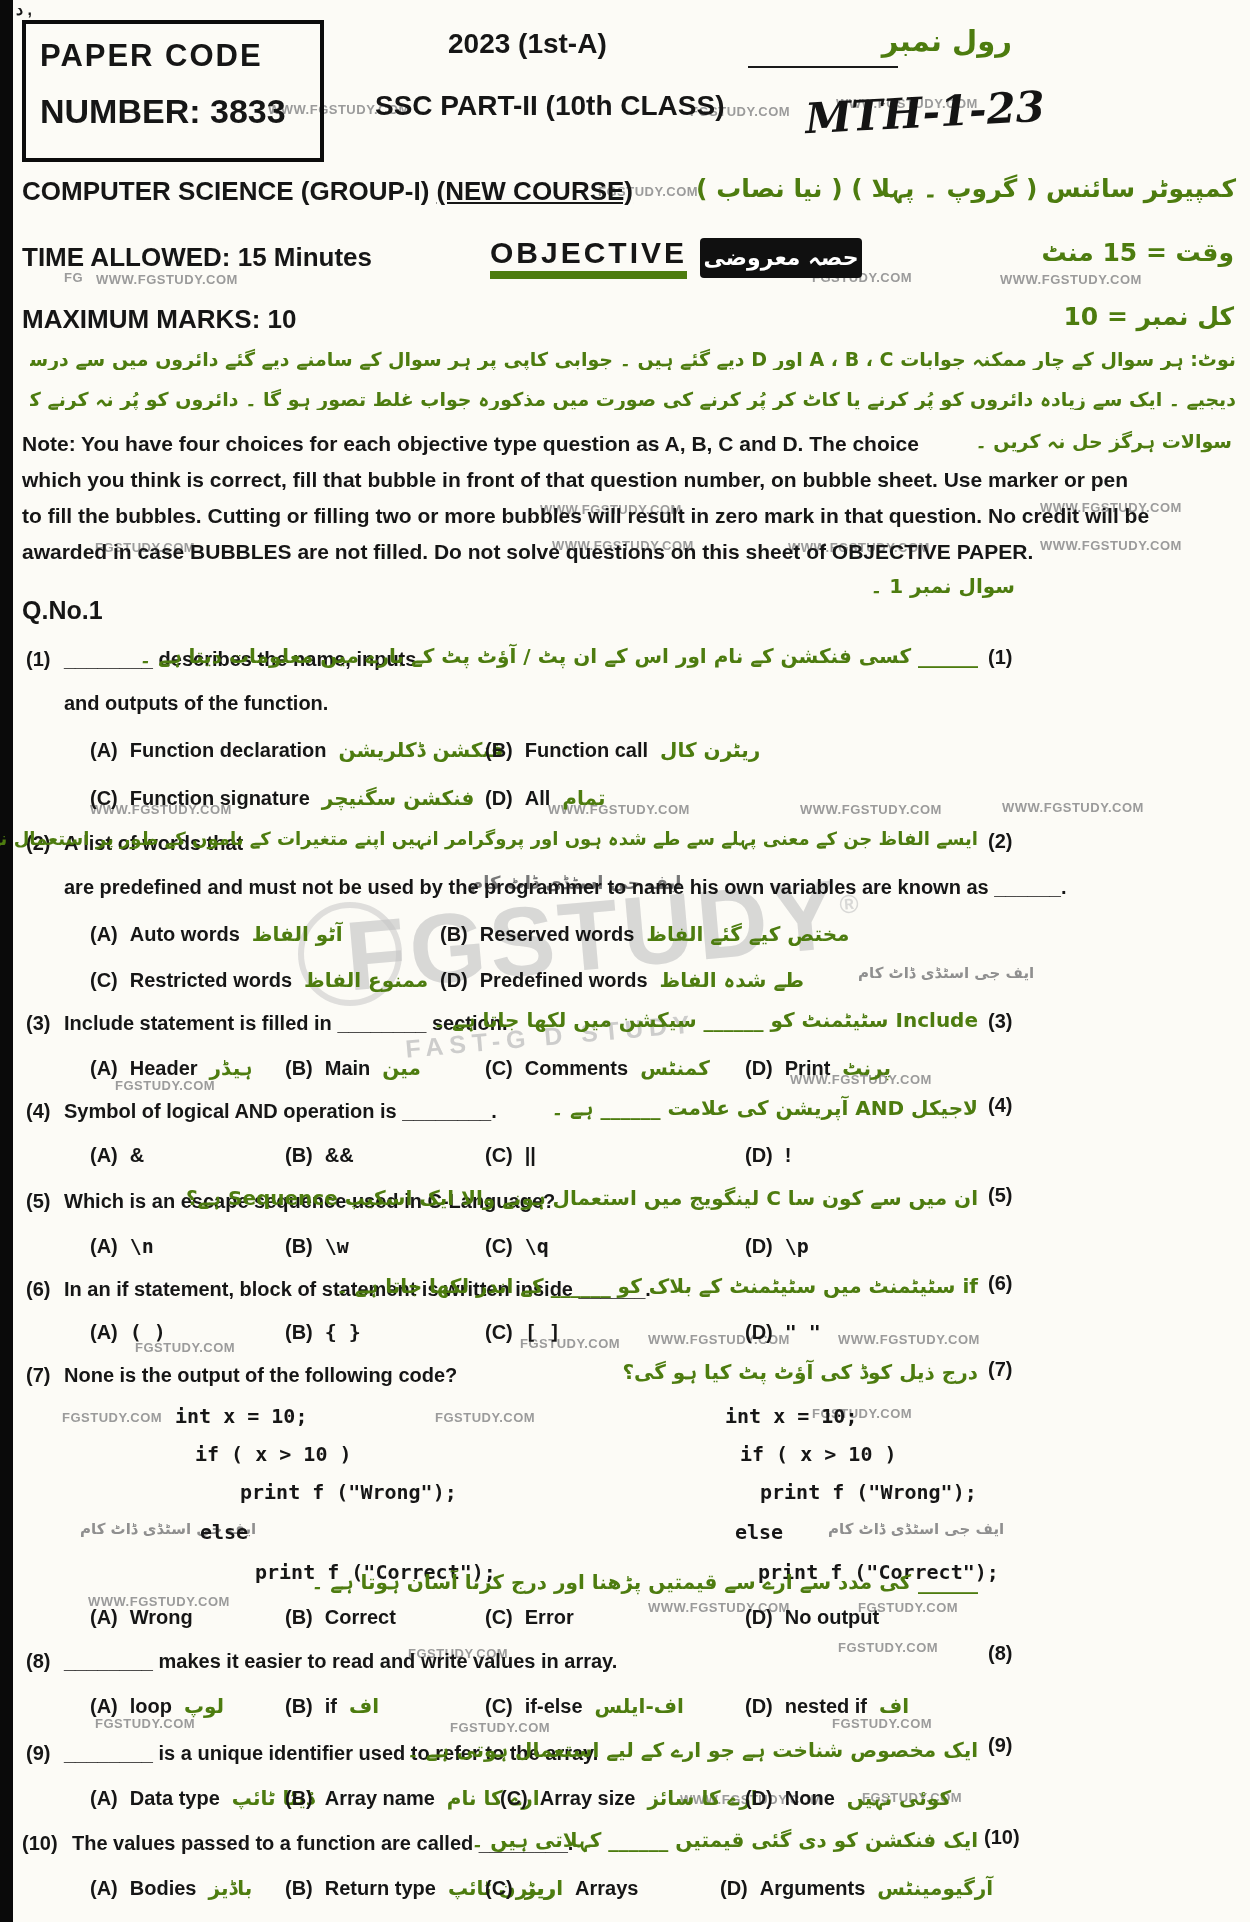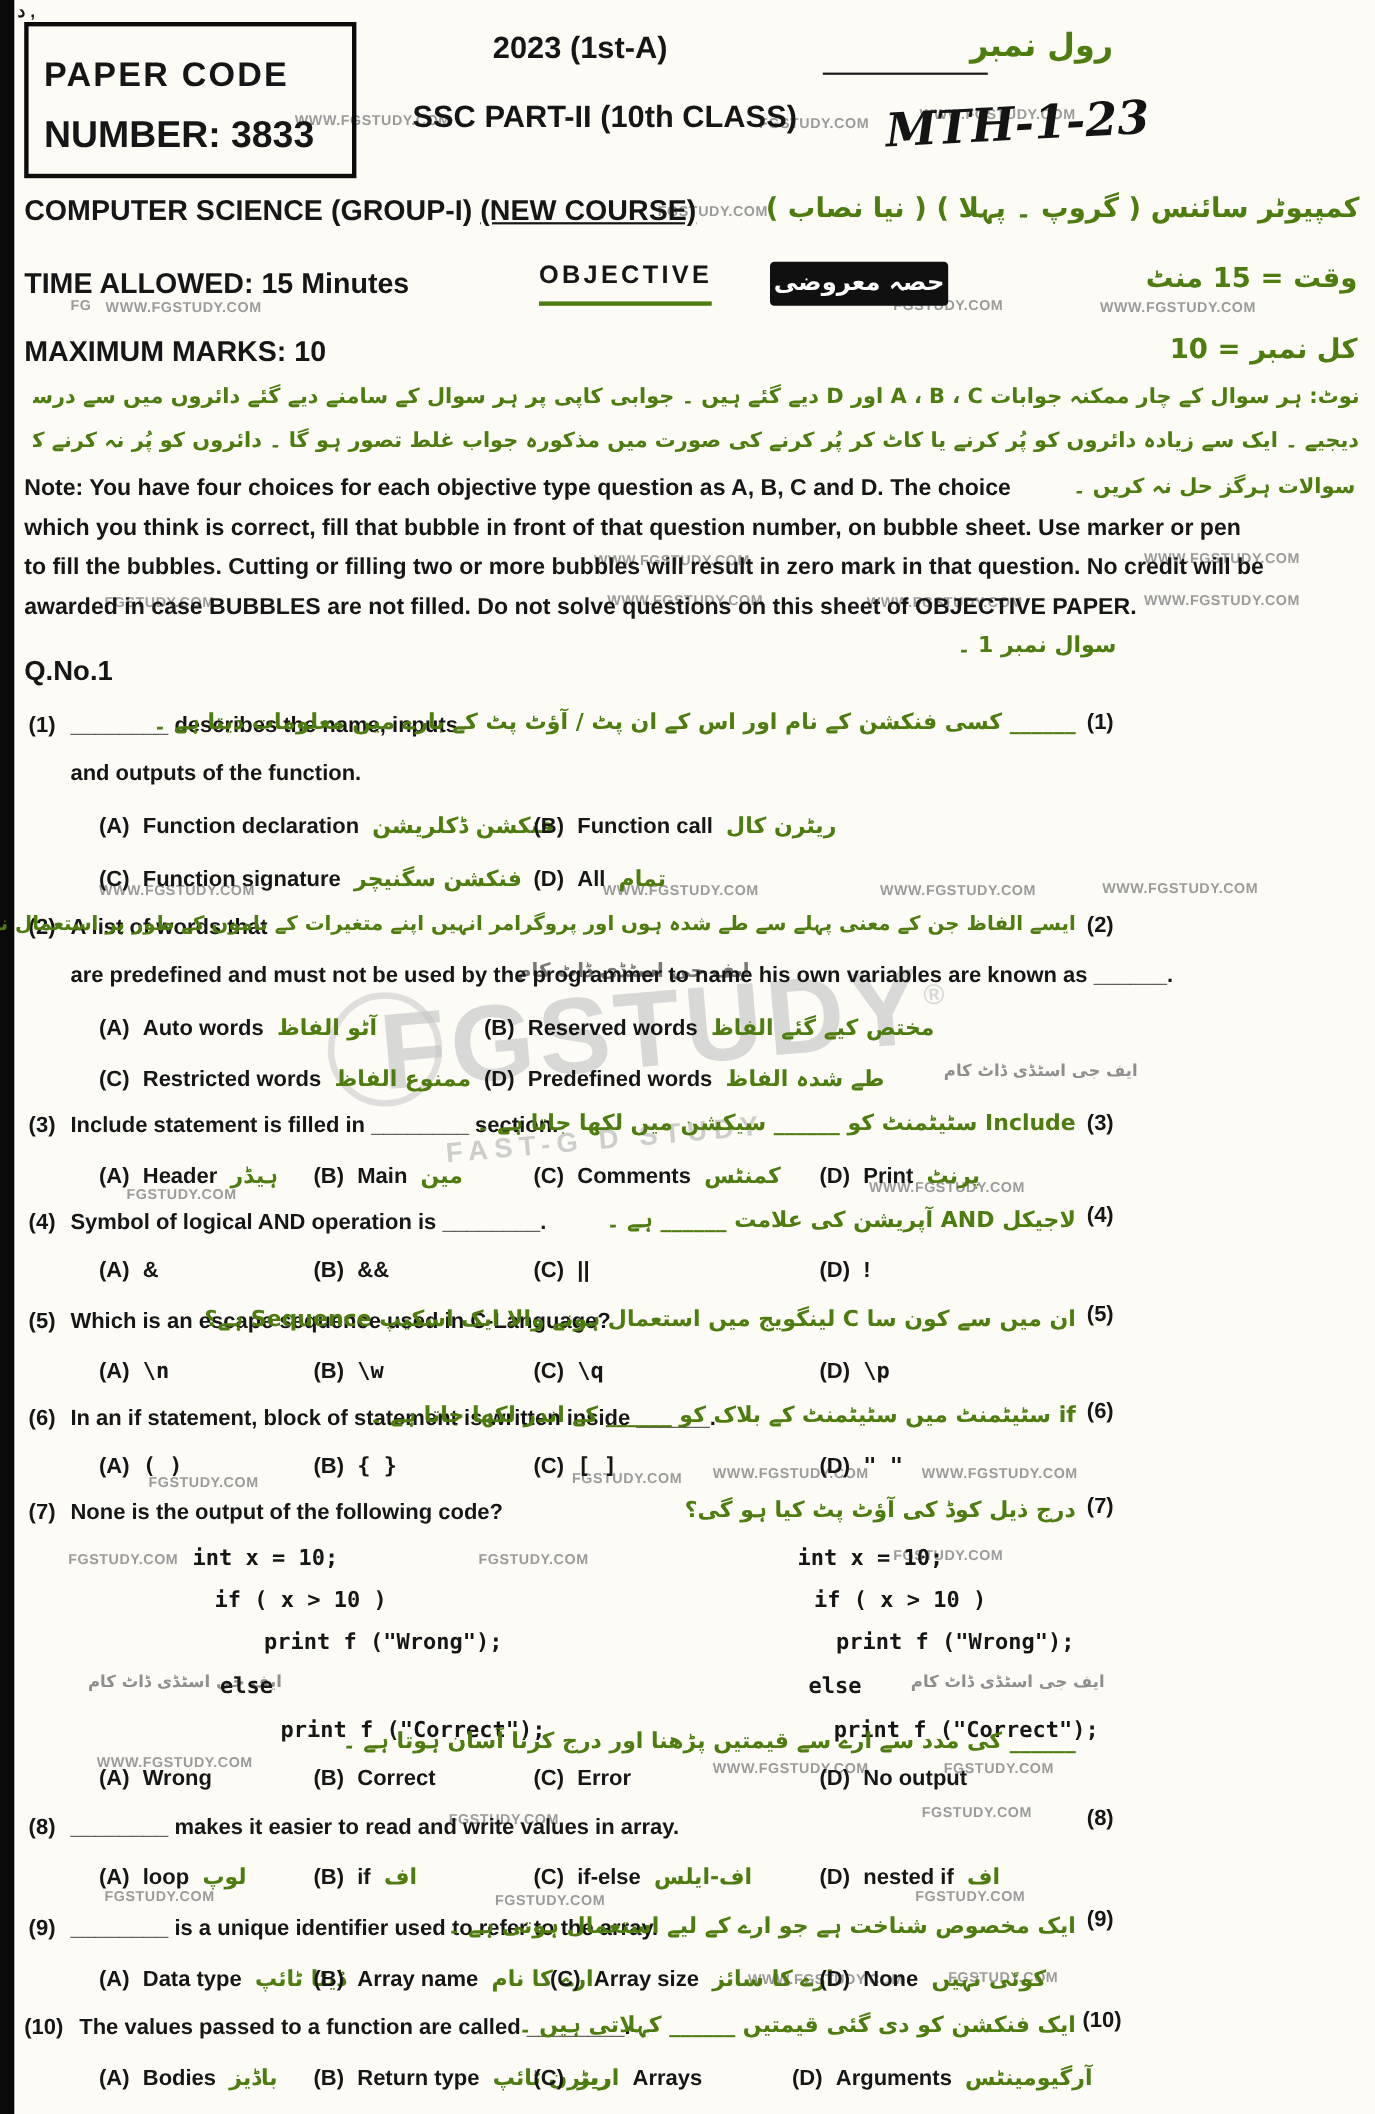--- a/index.html
+++ b/index.html
@@ -14,21 +14,21 @@
   .opt{display:flex;gap:12px;align-items:baseline}
   .edge{position:absolute;left:0;top:0;width:13px;height:1922px;background:#0a0a0a}
   .codebox{border:4px solid #0c0c0c;padding:10px 14px;box-sizing:border-box}
   .badge{background:#101010;color:#fff;text-align:center;border-radius:4px;
          font-family:"DejaVu Sans",sans-serif;font-weight:700;font-size:22px;line-height:40px}
   .rline{position:absolute;border-bottom:2px solid #1a1a1a}
   .brand{font-weight:700;color:#c6c6c6;opacity:.65;letter-spacing:4px;font-family:"Liberation Sans",sans-serif}
   .tagline{font-weight:700;color:#c2c2c2;opacity:.8;letter-spacing:6px;font-family:"Liberation Sans",sans-serif}
   .circle{position:absolute;border:6px solid #c6c6c6;border-radius:50%;opacity:.55}
   .uline{text-decoration:underline}
-  .objective{font-size:23px;letter-spacing:3px;border-bottom:4px solid #4d7c0f;padding-bottom:11px}
+  .objective{font-size:30px;letter-spacing:3px;border-bottom:8px solid #4d7c0f;padding-bottom:1px}
   .hand{font-family:"DejaVu Serif",serif;font-style:italic;font-weight:700;font-size:42px;transform:rotate(-3deg)}
   .note-ur{left:30px;right:14px;text-align:right;overflow:hidden;font-size:19px}
   sup{font-size:26px;vertical-align:super}
 </style>
 </head>
 <body>
 
 <div class="page">
 
   <div class="edge"></div>
@@ -76,21 +76,21 @@
     <span class="abs w" style="left:408px;top:1646px">FGSTUDY.COM</span>
     <span class="abs w" style="left:838px;top:1640px">FGSTUDY.COM</span>
     <span class="abs w" style="left:450px;top:1720px">FGSTUDY.COM</span>
     <span class="abs w" style="left:95px;top:1716px">FGSTUDY.COM</span>
     <span class="abs w" style="left:832px;top:1716px">FGSTUDY.COM</span>
     <span class="abs w" style="left:680px;top:1792px">WWW.FGSTUDY.COM</span>
     <span class="abs w" style="left:862px;top:1790px">FGSTUDY.COM</span>
   </div>
 
   <div class="abs codebox" style="left:22px;top:20px;width:302px;height:142px">
-    <div class="t" style="font-size:31px;letter-spacing:2px;margin-top:16px">PAPER  CODE</div>
+    <div class="t" style="font-size:31px;letter-spacing:2px;margin-top:4px">PAPER  CODE</div>
     <div class="t" style="font-size:34px;margin-top:18px">NUMBER: 3833</div>
   </div>
   <span class="abs t" style="left:448px;top:28px;font-size:28px">2023 (1st-A)</span>
   <span class="abs t" style="left:375px;top:90px;font-size:28px">SSC PART-II (10th  CLASS)</span>
   <div class="rline" style="left:748px;top:66px;width:150px"></div>
   <span class="abs u" style="right:238px;top:24px;font-size:29px">رول نمبر</span>
   <span class="abs hand" style="left:805px;top:88px">MTH-1-23</span>
 
   <span class="abs u" style="right:14px;top:174px;font-size:25px">کمپیوٹر سائنس ( گروپ ۔ پہلا ) ( نیا نصاب )</span>
   <span class="abs t" style="left:22px;top:176px;font-size:26px"><span>COMPUTER SCIENCE  (GROUP-I)</span>  <span class="uline">(NEW COURSE)</span></span>

